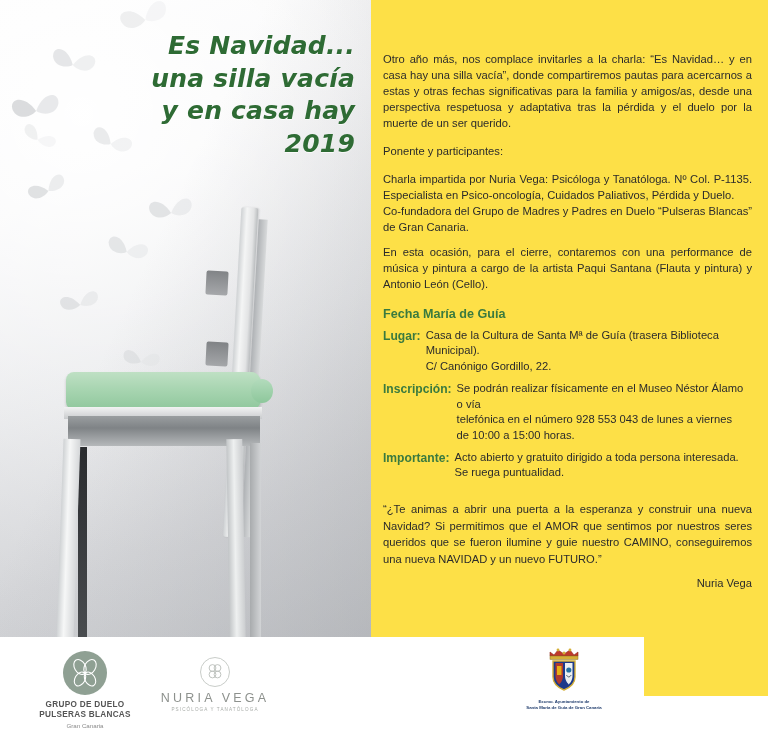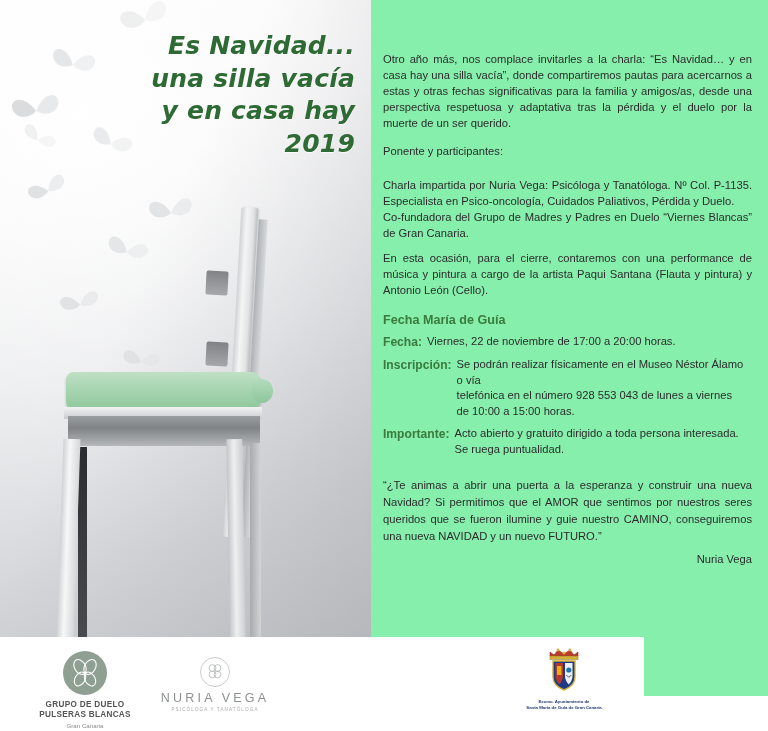--- a/index.html
+++ b/index.html
@@ -100,21 +100,21 @@
     font-size:25px;
     line-height:1.30;
     letter-spacing:.2px;
     text-shadow:0 1px 0 rgba(255,255,255,.7);
   }
   .title span{display:block;}
 
   
   .rightpanel{
     position:absolute;left:371px;top:0;width:397px;height:696px;
-    background:#86efac;
+    background:#fde047;
     box-sizing:border-box;
     padding:52px 16px 0 12px;
   }
   .body-p{
     color:#2b2b2b;font-size:11.2px;line-height:1.42;
     text-align:justify;margin:0 0 12px 0;
   }
   .body-p.tight{margin-bottom:9px;}
   .body-p.nojust{text-align:left;}
 
@@ -261,35 +261,38 @@
       <span>una silla vacía</span>
       <span>y en casa hay</span>
       <span>2019</span>
     </div>
   </div>
 
   <div class="rightpanel">
 
     <p class="body-p">Otro año más, nos complace invitarles a la charla: “Es Navidad… y en casa hay una silla vacía”, donde compartiremos pautas para acercarnos a estas y otras fechas significativas para la familia y amigos/as, desde una perspectiva respetuosa y adaptativa tras la pérdida y el duelo por la muerte de un ser querido.</p>
 
-    <p class="body-p nojust" style="margin-bottom:19px;">Ponente y participantes:</p>
+    <p class="body-p nojust" style="margin-bottom:13px;">Ponente y participantes:</p>
 
     <p class="body-p tight" style="margin-bottom:0;">Charla impartida por Nuria Vega: Psicóloga y Tanatóloga. Nº Col. P-1135. Especialista en Psico-oncología, Cuidados Paliativos, Pérdida y Duelo.</p>
-    <p class="body-p tight">Co-fundadora del Grupo de Madres y Padres en Duelo “Viernes Blancas” de Gran Canaria.</p>
+    <p class="body-p tight">Co-fundadora del Grupo de Madres y Padres en Duelo “Pulseras Blancas” de Gran Canaria.</p>
 
 
     <p class="body-p">En esta ocasión, para el cierre, contaremos con una performance de música y pintura a cargo de la artista Paqui Santana (Flauta y pintura) y Antonio León (Cello).</p>
 
     <div class="section-head">Fecha María de Guía</div>
 
-
     <div class="frow">
-      <div class="flabel">Fecha:</div>
-      <div class="fvalue">Viernes, 22 de noviembre de 17:00 a 20:00 horas.</div>
-    </div>
+      <div class="flabel">Lugar:</div>
+      <div class="fvalue">
+        <span>Casa de la Cultura de Santa Mª de Guía (trasera Biblioteca Municipal).</span>
+        <span class="cont">C/ Canónigo Gordillo, 22.</span>
+      </div>
+    </div>
+
 
     <div class="frow">
       <div class="flabel">Inscripción:</div>
       <div class="fvalue">
         <span>Se podrán realizar físicamente en el Museo Néstor Álamo o vía</span>
         <span class="cont">telefónica en el número 928 553 043 de lunes a viernes</span>
         <span class="cont">de 10:00 a 15:00 horas.</span>
       </div>
     </div>
 

